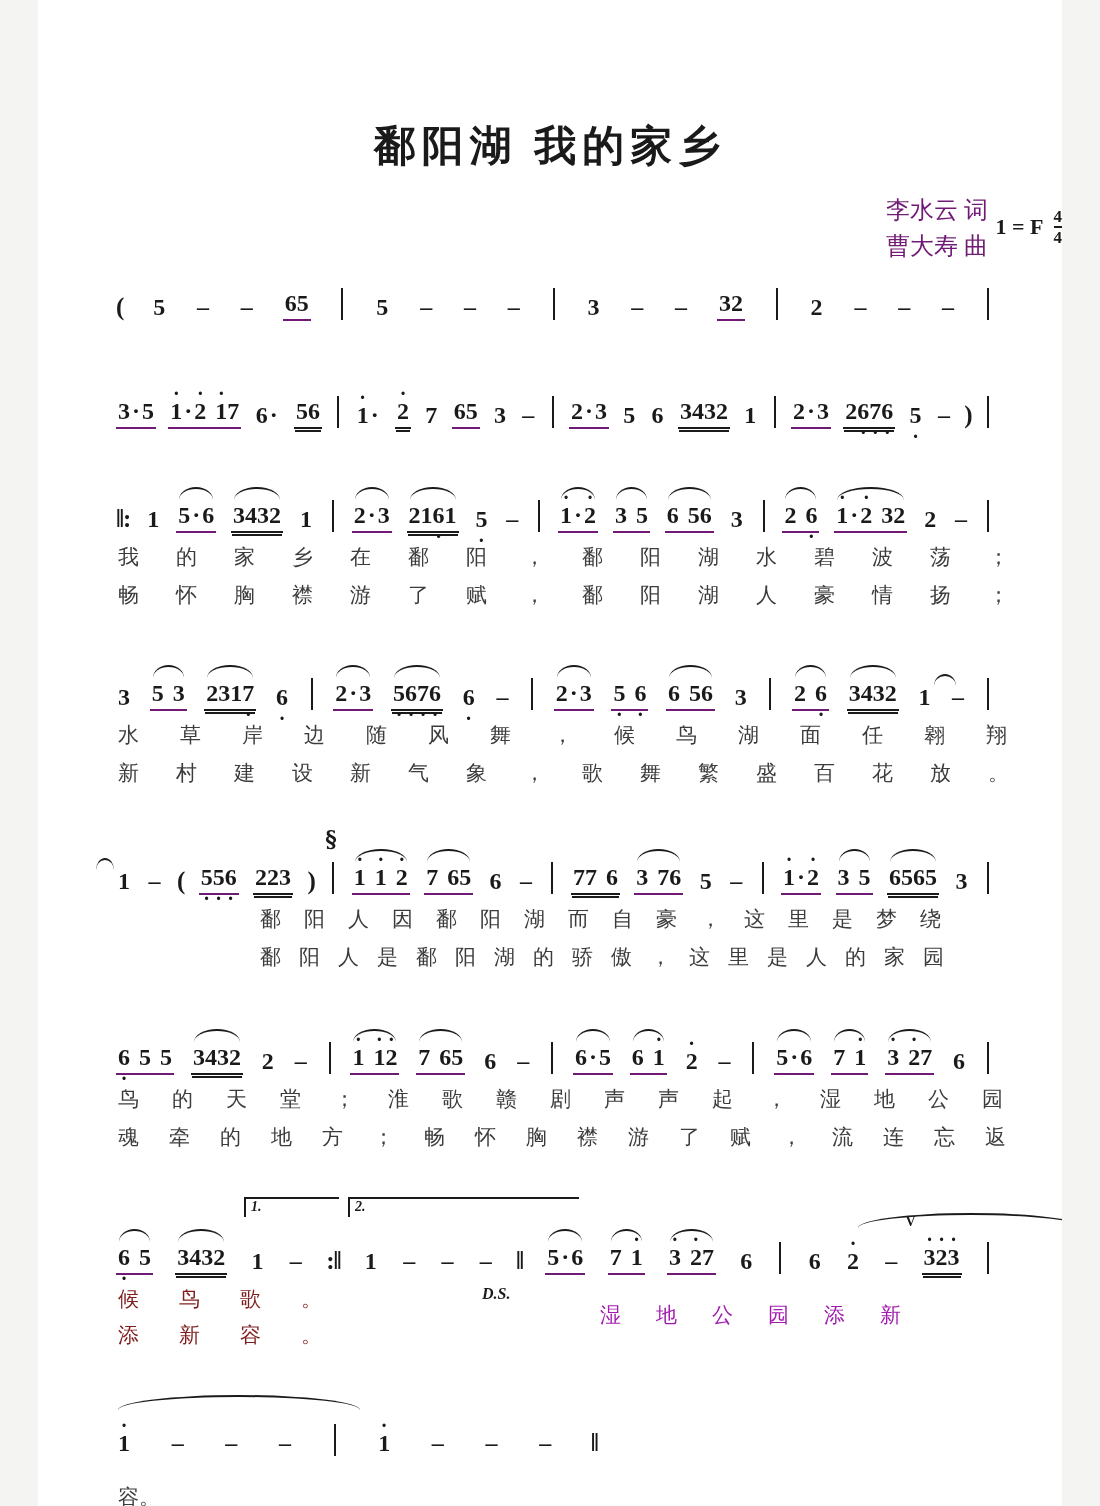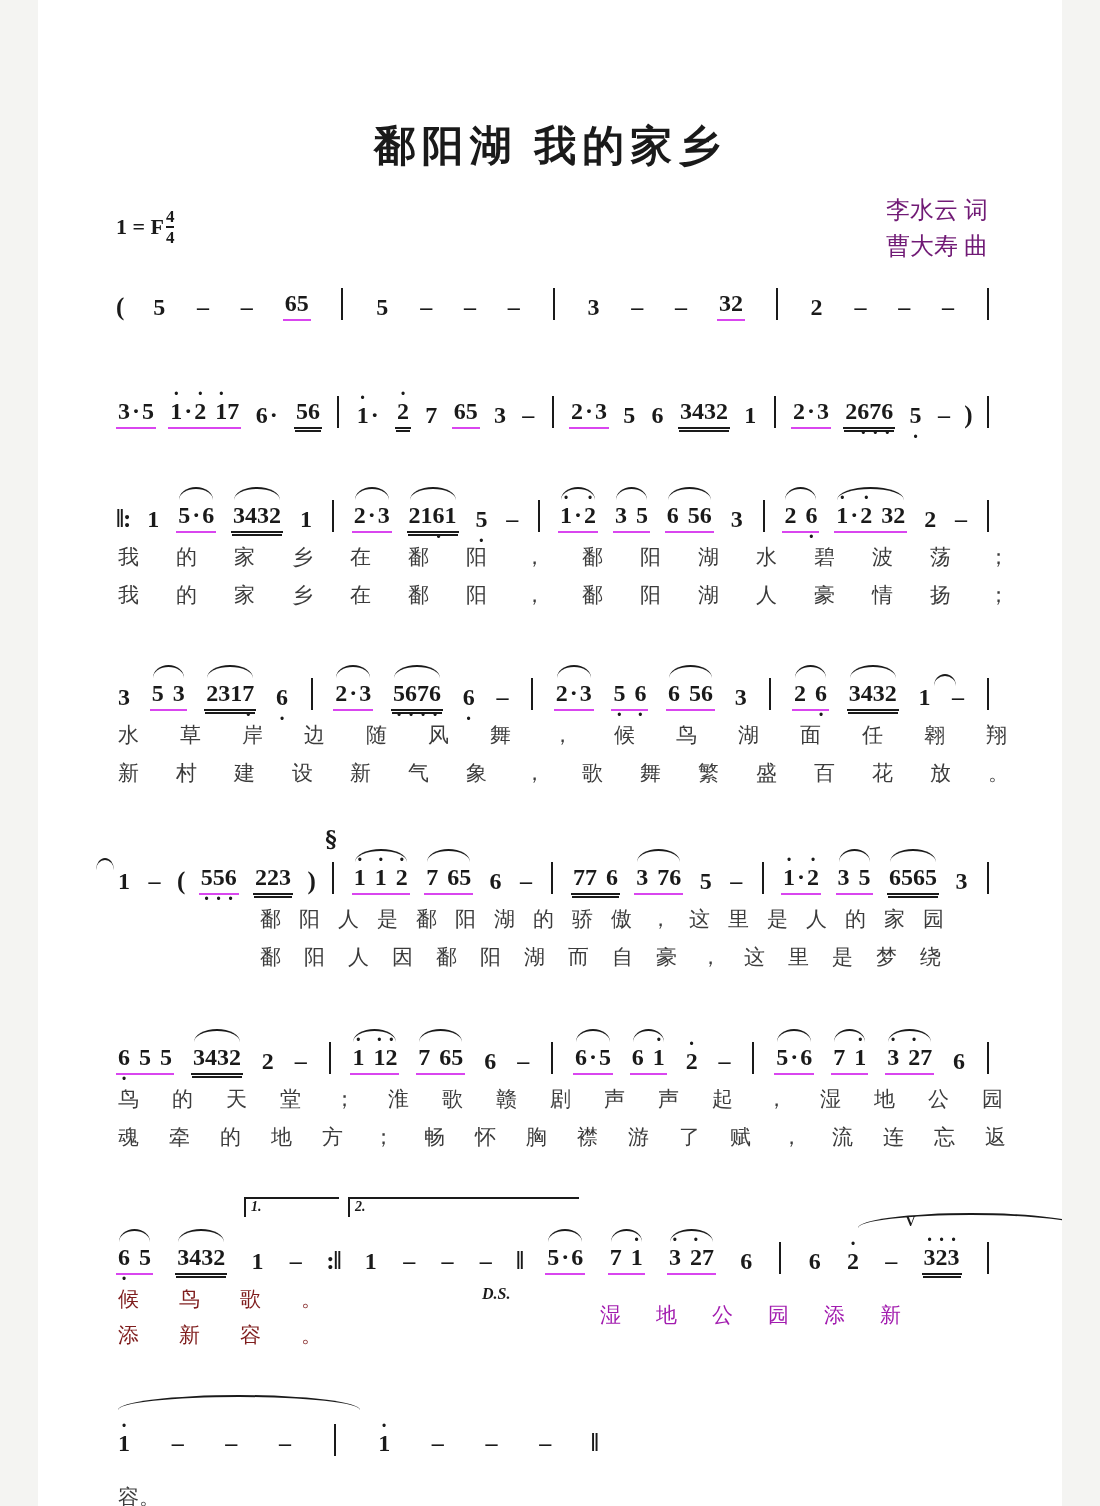--- a/index.html
+++ b/index.html
@@ -18,23 +18,23 @@
     margin:0;padding-top:118px;
     font-size:42px;font-weight:bold;
     letter-spacing:6px;
   }
   .credits{
     position:absolute;top:192px;right:74px;
     text-align:left;font-size:24px;line-height:1.5;
     color:#701a75;
   }
   .keyrow{
-    display:flex;align-items:center;gap:2px;
+    display:flex;align-items:center;gap:10px;
     margin:34px 0 0 78px;
-    font-size:22px;font-weight:bold;
+    font-size:22px;font-weight:bold;justify-content:flex-end;
   }
   .ts{display:inline-flex;flex-direction:column;align-items:center;font-size:17px;line-height:1.05;font-weight:bold;}
   .ts .bot{border-top:2px solid #1a1a1a;padding-top:1px;}
   
   .mline{
     position:relative;
     display:flex;justify-content:space-between;align-items:flex-end;
     margin:0 70px 0 78px;
     height:46px;
     font-weight:bold;font-size:24px;
@@ -43,21 +43,21 @@
   .ch{position:relative;display:inline-block;min-width:12px;text-align:center;}
   .ch.sp{min-width:9px;}
   .ch.hi::before{
     content:"·";position:absolute;top:-15px;left:50%;transform:translateX(-50%);
     font-size:20px;line-height:1;
   }
   .ch.lo::after{
     content:"·";position:absolute;bottom:-17px;left:50%;transform:translateX(-50%);
     font-size:20px;line-height:1;
   }
-  .u1{border-bottom:2px solid #d946ef;padding-bottom:2px;}
+  .u1{border-bottom:2px solid #701a75;padding-bottom:2px;}
   .u2{border-bottom:2px solid #1a1a1a;padding-bottom:2px;}
   .u2::after{content:"";position:absolute;left:1px;right:1px;bottom:-5px;height:2px;background:#1a1a1a;}
   .slur::before{
     content:"";position:absolute;left:3px;right:3px;top:-15px;height:11px;
     border-top:2px solid #1a1a1a;
     border-radius:50% 50% 0 0 / 100% 100% 0 0;
   }
   .tie-out::after{
     content:"";position:absolute;right:-24px;top:-10px;width:22px;height:10px;
     border-top:2px solid #1a1a1a;border-radius:50% 50% 0 0/100% 100% 0 0;
@@ -212,21 +212,21 @@
       <span class="g u1 slur"><span class="ch">6</span><span class="ch sp">&nbsp;</span><span class="ch">5</span><span class="ch">6</span></span>
       <span class="g"><span class="ch">3</span></span>
       <span class="bar"></span>
       <span class="g u1 slur"><span class="ch">2</span><span class="ch sp">&nbsp;</span><span class="ch lo">6</span></span>
       <span class="g u1 slur"><span class="ch hi">1</span><span class="ch">·</span><span class="ch hi">2</span><span class="ch sp">&nbsp;</span><span class="ch">3</span><span class="ch">2</span></span>
       <span class="g"><span class="ch">2</span></span>
       <span class="g"><span class="ch">–</span></span>
       <span class="bar"></span>
     </div>
   <div class="lyr ls37">我的家乡在鄱阳，鄱阳湖水碧波荡；</div>
-  <div class="lyr ls37">我的家乡在鄱阳，鄱阳湖人豪情扬；</div>
+  <div class="lyr ls37">畅怀胸襟游了赋，鄱阳湖人豪情扬；</div>
 
   <div class="mline sp-l4">
       <span class="g"><span class="ch">3</span></span>
       <span class="g u1 slur"><span class="ch">5</span><span class="ch sp">&nbsp;</span><span class="ch">3</span></span>
       <span class="g u2 slur"><span class="ch">2</span><span class="ch">3</span><span class="ch">1</span><span class="ch lo">7</span></span>
       <span class="g"><span class="ch lo">6</span></span>
       <span class="bar"></span>
       <span class="g u1 slur"><span class="ch">2</span><span class="ch">·</span><span class="ch">3</span></span>
       <span class="g u2 slur"><span class="ch lo">5</span><span class="ch lo">6</span><span class="ch lo">7</span><span class="ch lo">6</span></span>
       <span class="g"><span class="ch lo">6</span></span>
@@ -265,22 +265,22 @@
       <span class="g u1 slur"><span class="ch">3</span><span class="ch sp">&nbsp;</span><span class="ch">7</span><span class="ch">6</span></span>
       <span class="g"><span class="ch">5</span></span>
       <span class="g"><span class="ch">–</span></span>
       <span class="bar"></span>
       <span class="g u1"><span class="ch hi">1</span><span class="ch">·</span><span class="ch hi">2</span></span>
       <span class="g u1 slur"><span class="ch">3</span><span class="ch sp">&nbsp;</span><span class="ch">5</span></span>
       <span class="g u2 slur"><span class="ch">6</span><span class="ch">5</span><span class="ch">6</span><span class="ch">5</span></span>
       <span class="g"><span class="ch">3</span></span>
       <span class="bar"></span>
     </div>
+  <div class="lyr ls23 ind">鄱阳人因鄱阳湖而自豪，这里是梦绕</div>
   <div class="lyr ls18 ind">鄱阳人是鄱阳湖的骄傲，这里是人的家园</div>
-  <div class="lyr ls23 ind">鄱阳人因鄱阳湖而自豪，这里是梦绕</div>
 
   <div class="mline sp-l6">
       <span class="g u1"><span class="ch lo">6</span><span class="ch sp">&nbsp;</span><span class="ch">5</span><span class="ch sp">&nbsp;</span><span class="ch">5</span></span>
       <span class="g u2 slur"><span class="ch">3</span><span class="ch">4</span><span class="ch">3</span><span class="ch">2</span></span>
       <span class="g"><span class="ch">2</span></span>
       <span class="g"><span class="ch">–</span></span>
       <span class="bar"></span>
       <span class="g u1 slur"><span class="ch hi">1</span><span class="ch sp">&nbsp;</span><span class="ch hi">1</span><span class="ch hi">2</span></span>
       <span class="g u1 slur"><span class="ch">7</span><span class="ch sp">&nbsp;</span><span class="ch">6</span><span class="ch">5</span></span>
       <span class="g"><span class="ch">6</span></span>

